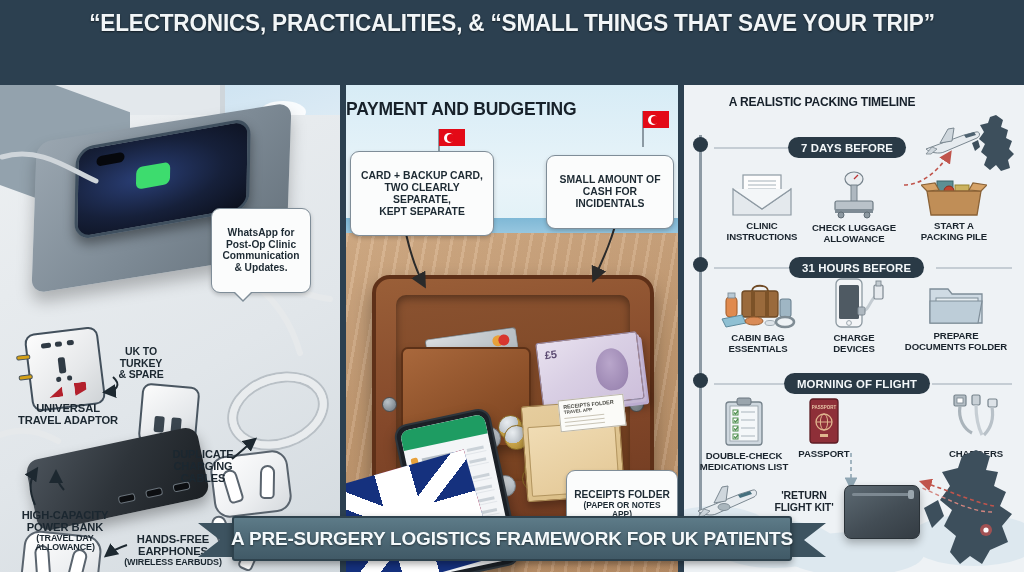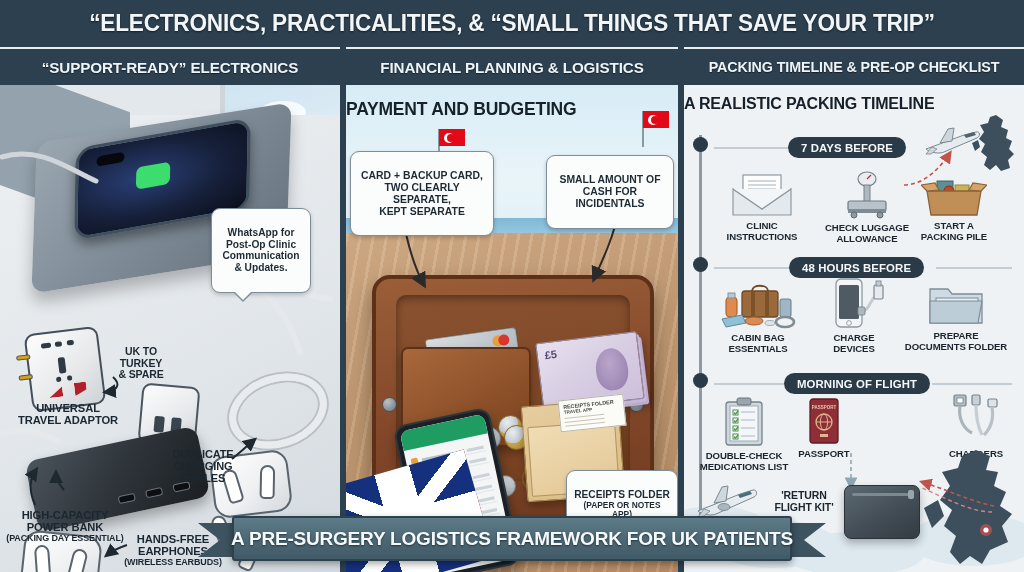--- a/index.html
+++ b/index.html
@@ -299,22 +299,22 @@
     border-radius:50%; background:#fff;
   }
   .tr-flag::after {
     content:""; position:absolute; left:8px; top:4.5px; width:8px; height:8px;
     border-radius:50%; background:#e30a17;
   }
   .flagpole { position:absolute; width:1.5px; background:#8b99a3; }
 
   
   .p3-title {
-    position: absolute; left: 0; top: 10px; width: 276px; 
-    font-size: 16px; font-weight: bold; color: #16202a; letter-spacing: -.2px;
+    position: absolute; left: 0; top: 10px; width: 276px; text-align: center;
+    font-size: 12px; font-weight: bold; color: #16202a; letter-spacing: -.2px;
   }
   .tl-line {
     position: absolute; left: 15px; top: 50px; width: 3px; height: 390px;
     background: #8d9aa4;
   }
   .tl-dot {
     position: absolute; left: 9px; width: 15px; height: 15px; border-radius: 50%;
     background: #2a3a46;
   }
   .tl-arrow {
@@ -358,31 +358,20 @@
     white-space: nowrap;
   }
 </style>
 </head>
 <body>
 
 <div id="root">
 
   <div class="main-title">“ELECTRONICS, PRACTICALITIES, &amp; “SMALL THINGS THAT SAVE YOUR TRIP”</div>
 
-  <div class="header-bar">
-    <div class="col-head ch1">
-      <span>“SUPPORT-READY” ELECTRONICS</span>
-    </div>
-    <div class="col-head ch2">
-      <span>FINANCIAL PLANNING &amp; LOGISTICS</span>
-    </div>
-    <div class="col-head ch3">
-      <span>PACKING TIMELINE &amp; PRE-OP CHECKLIST</span>
-    </div>
-  </div>
 
   <div class="panel p1">
 
     <div class="p1-sky">
       <div class="cloud" style="left:12px;top:26px;width:56px;height:20px;"></div>
       <div class="cloud" style="left:40px;top:16px;width:46px;height:22px;"></div>
       <div class="cloud" style="left:56px;top:62px;width:62px;height:20px;"></div>
     </div>
     <div class="p1-window"></div>
 
@@ -465,21 +454,21 @@
       <span class="ml">UK TO<br>TURKEY<br>&amp; SPARE</span>
     </div>
     <div class="lbl" style="left:14px;top:317px;width:108px;font-size:11.2px;">
       <span class="ml">UNIVERSAL<br>TRAVEL ADAPTOR</span>
     </div>
     <div class="lbl" style="left:156px;top:363px;width:94px;font-size:11px;">
       <span class="ml">DUPLICATE<br>CHARGING<br>CABLES</span>
     </div>
     <div class="lbl" style="left:6px;top:424px;width:118px;font-size:11.2px;">
       <span class="ml">HIGH-CAPACITY<br>POWER BANK</span>
-      <span class="sub">(PACKING DAY ESSENTIAL)</span>
+      <span class="sub">(TRAVEL DAY ALLOWANCE)</span>
     </div>
     <div class="lbl" style="left:118px;top:448px;width:110px;font-size:11.2px;">
       <span class="ml">HANDS-FREE<br>EARPHONES</span>
       <span class="sub">(WIRELESS EARBUDS)</span>
     </div>
   </div>
 
   <div class="panel p2">
 
     <div class="p2-sky"></div>
@@ -690,21 +679,21 @@
             <line x1="17" y1="16" x2="45" y2="16"></line>
               <line x1="17" y1="20" x2="38" y2="20"></line>
           </g>
           <path d="M2 16 L31 36 L60 16 L60 42 L2 42 Z" fill="#e4e9ed" stroke="#8e9aa3" stroke-width="1.2"></path>
           <path d="M2 16 L31 36 L60 16" fill="#f3f6f8" stroke="#8e9aa3" stroke-width="1.2"></path>
         </svg>
       </div>
       <div class="cap">CLINIC<br>INSTRUCTIONS</div>
     </div>
 
-    <div class="tl-item" style="left:124px;top:86px;width:92px;margin-left:13px;">
+    <div class="tl-item" style="left:124px;top:86px;width:92px;">
       <div class="ico" style="width:54px;height:48px;">
         <svg viewBox="0 0 54 48" style="width:54px;height:48px;">
           <ellipse cx="27" cy="8" rx="9" ry="7" fill="#e9edf0" stroke="#76838c" stroke-width="1.2"></ellipse>
           <line x1="27" y1="8" x2="31" y2="4" stroke="#b33" stroke-width="1.3"></line>
           <rect x="24" y="14" width="6" height="17" fill="#aeb8c0" stroke="#76838c" stroke-width="1"></rect>
           <rect x="8" y="30" width="38" height="10" rx="2" fill="#b9c2c9" stroke="#6d7a83" stroke-width="1.2"></rect>
           <rect x="8" y="38" width="38" height="4" fill="#7e8b94"></rect>
           <circle cx="14" cy="44" r="3" fill="#8d99a1" stroke="#5f6c75" stroke-width="1"></circle>
           <circle cx="40" cy="44" r="3" fill="#8d99a1" stroke="#5f6c75" stroke-width="1"></circle>
         </svg>
@@ -722,21 +711,21 @@
           <path d="M6 14 L0 8 L14 6 L18 13 Z" fill="#d6a368" stroke="#8a6236" stroke-width="1.2"></path>
           <path d="M60 14 L66 8 L52 6 L48 13 Z" fill="#d6a368" stroke="#8a6236" stroke-width="1.2"></path>
         </svg>
       </div>
       <div class="cap">START A<br>PACKING PILE</div>
     </div>
 
     <div class="pill-rule" style="left:30px;top:182px;width:75px;"></div>
     <div class="pill-rule" style="left:252px;top:182px;width:76px;"></div>
     <div class="pill" style="left:105px;top:172px;">
-      <span>48 HOURS BEFORE</span>
+      <span>31 HOURS BEFORE</span>
     </div>
 
     <div class="tl-item" style="left:24px;top:196px;width:100px;">
       <div class="ico" style="width:80px;height:48px;">
         <svg viewBox="0 0 80 48" style="width:80px;height:48px;">
           <rect x="24" y="10" width="36" height="26" rx="3" fill="#9a6a3c" stroke="#6f4a25" stroke-width="1.3"></rect>
           <path d="M34 10 C34 3 50 3 50 10" fill="none" stroke="#6f4a25" stroke-width="2"></path>
           <rect x="33" y="10" width="4" height="26" fill="#7c5228"></rect>
             <rect x="47" y="10" width="4" height="26" fill="#7c5228"></rect>
           <rect x="8" y="16" width="11" height="20" rx="4" fill="#e08a4e" stroke="#a55f2b" stroke-width="1.1"></rect>

